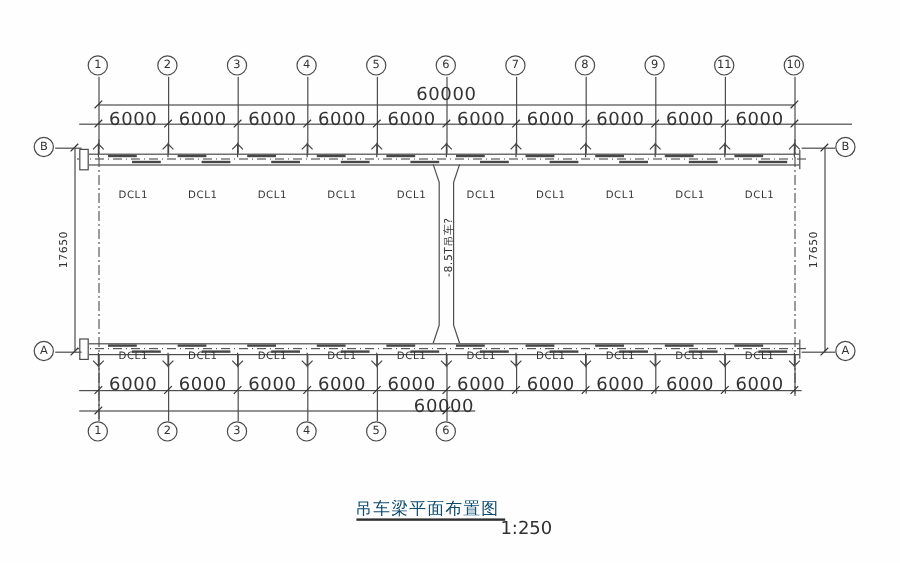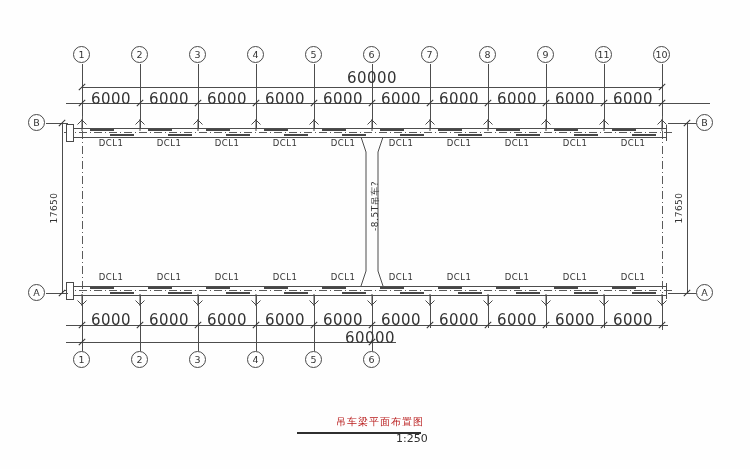--- a/index.html
+++ b/index.html
@@ -12,33 +12,33 @@
       #5a5a5a 11px,#5a5a5a 12px,transparent 12px,transparent 15px);}
   .hdashdot{position:absolute;height:1px;background:repeating-linear-gradient(
       to right,#5a5a5a 0,#5a5a5a 8px,transparent 8px,transparent 11px,
       #5a5a5a 11px,#5a5a5a 12px,transparent 12px,transparent 15px);}
   .gcirc{position:absolute;width:17px;height:17px;border:1px solid #4a4a4a;border-radius:50%;
          font-size:9.5px;color:#333;display:flex;align-items:center;justify-content:center;
          background:#fefefe;box-sizing:border-box;line-height:1;}
   .dimlab{position:absolute;font-size:15px;color:#333;transform:translateX(-50%);
           letter-spacing:.5px;white-space:nowrap;line-height:1;}
   .beamlab{position:absolute;font-size:8.5px;color:#333;transform:translateX(-50%);
-           letter-spacing:.5px;white-space:nowrap;line-height:1;}
+           letter-spacing:.5px;white-space:nowrap;line-height:1;margin-top:20px;}
   .vlab{position:absolute;font-size:9px;color:#333;transform:translate(-50%,-50%) rotate(-90deg);
         white-space:nowrap;letter-spacing:.5px;line-height:1;}
   .tick45{position:absolute;width:9px;height:1px;background:#333;
           transform:translate(-50%,-50%) rotate(-45deg);}
   .thick{position:absolute;height:2px;background:#474747;}
   .block{position:absolute;border:1px solid #4a4a4a;background:#fefefe;box-sizing:border-box;}
   .colTick{position:absolute;width:12px;height:14px;}
   .colsvg{position:absolute;}
-  .title{position:absolute;left:296px;top:416px;width:128px;text-align:right;
-         font-size:10px;color:#b91c1c;letter-spacing:1px;line-height:1.2;}
+  .title{position:absolute;left:296px;top:416px;width:128px;text-align:left;
+         font-size:14px;color:#0c4a6e;letter-spacing:1px;line-height:1.2;}
   .underline{position:absolute;left:297px;top:431.5px;width:124px;height:2px;background:#2f2f2f;}
-  .scale{position:absolute;left:396px;top:433px;font-size:11px;color:#2f2f2f;line-height:1;}
+  .scale{position:absolute;left:417px;top:433px;font-size:15px;color:#2f2f2f;line-height:1;}
 </style>
 </head>
 <body>
 
 <div class="canvas">
   <div id="drawing-root">
       <div class="gcirc" style="left: 73px; top: 46px;">1</div>
       <div class="vline" style="left: 82px; top: 64px; height: 64px;"></div>
       <div class="gcirc" style="left: 131px; top: 46px;">2</div>
       <div class="vline" style="left: 140px; top: 64px; height: 64px;"></div>

